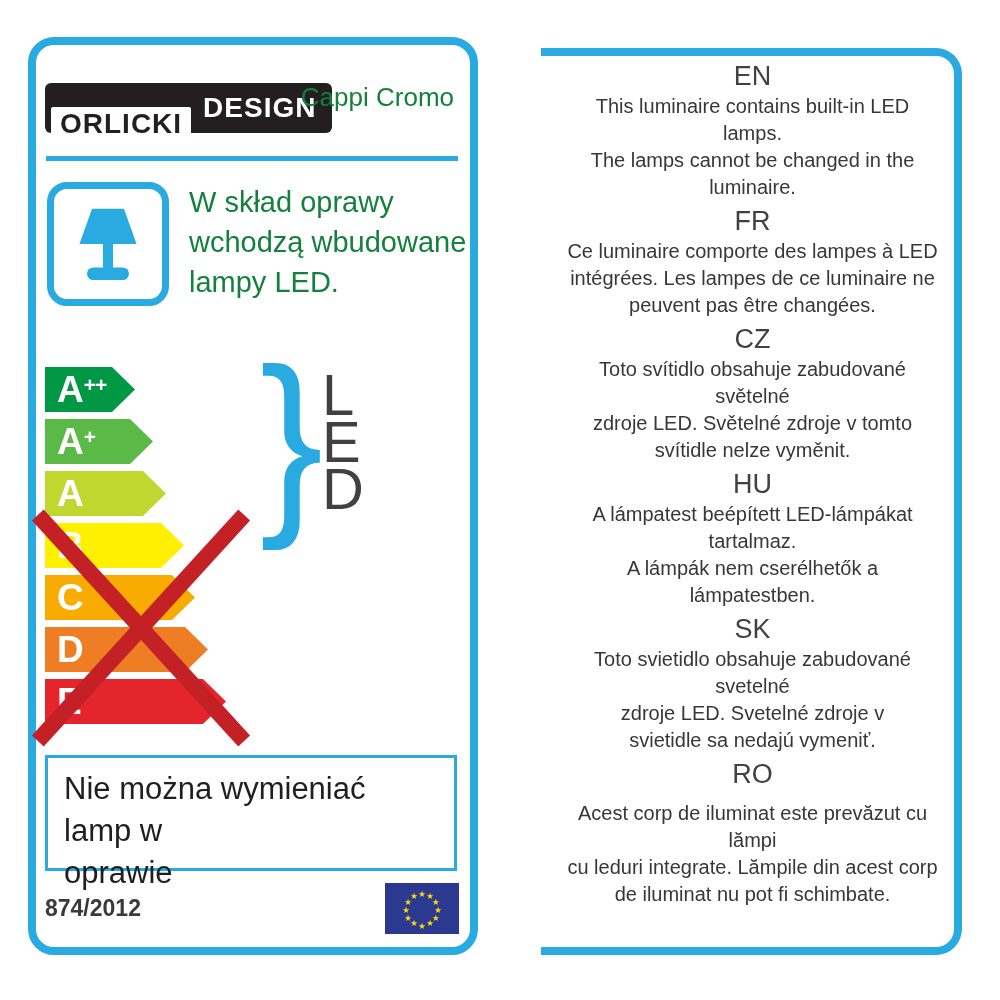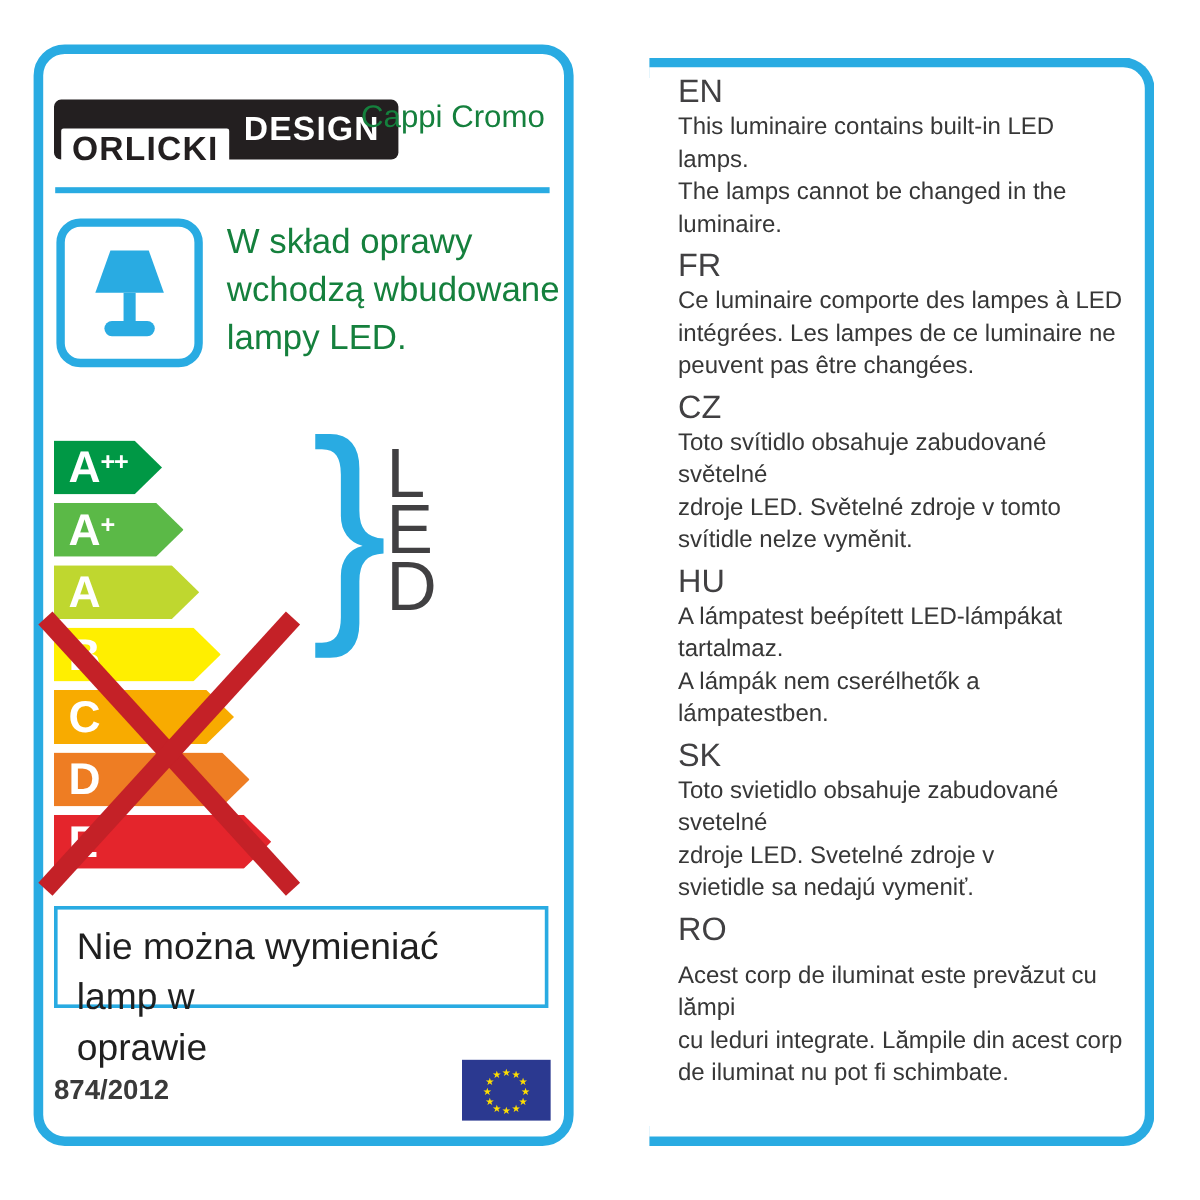--- a/index.html
+++ b/index.html
@@ -66,36 +66,37 @@
   .brace{
     position:absolute;left:222px;top:294px;font-size:200px;line-height:200px;
     color:var(--accent);font-weight:400;transform:scaleX(0.95);
   }
   .led-letters{
     position:absolute;left:286px;top:326px;font-size:58px;line-height:47px;
     color:#414042;letter-spacing:1px;
   }
 
   .notice-box{
-    position:absolute;left:9px;top:710px;width:412px;height:85px;
+    position:absolute;left:9px;top:710px;width:412px;height:116px;
     border:3px solid var(--accent);
     font-size:31px;line-height:42px;color:#1f1f1f;padding:10px 16px 0 16px;
   }
   .regulation{position:absolute;left:9px;top:850px;font-size:23px;font-weight:bold;color:#3a3a3a;}
 
   .eu-flag{position:absolute;left:349px;top:838px;width:74px;height:51px;}
   .eu-flag-bg{fill:var(--flag);}
   .eu-star{fill:var(--star);font-size:8.5px;font-family:"DejaVu Sans", sans-serif;}
 
   
   .right-panel{
     position:absolute;left:541px;top:48px;width:421px;height:907px;
     border:8px solid var(--accent);border-left:none;
     border-radius:0 26px 26px 0;
     padding:5px 14px 0 24px;
+    text-align:center;
   }
   .lang-section{margin-bottom:5px;}
   .lang-code{font-size:27px;line-height:31px;font-weight:400;color:#414042;margin:0 0 1px 0;}
   .lang-text{font-size:20px;line-height:27px;color:#373737;margin:0;}
   
   .lang-section:nth-of-type(6) .lang-text{margin-top:10px;}
   .lang-section:nth-of-type(8){margin-top:14px;}
 </style>
 </head>
 <body>

